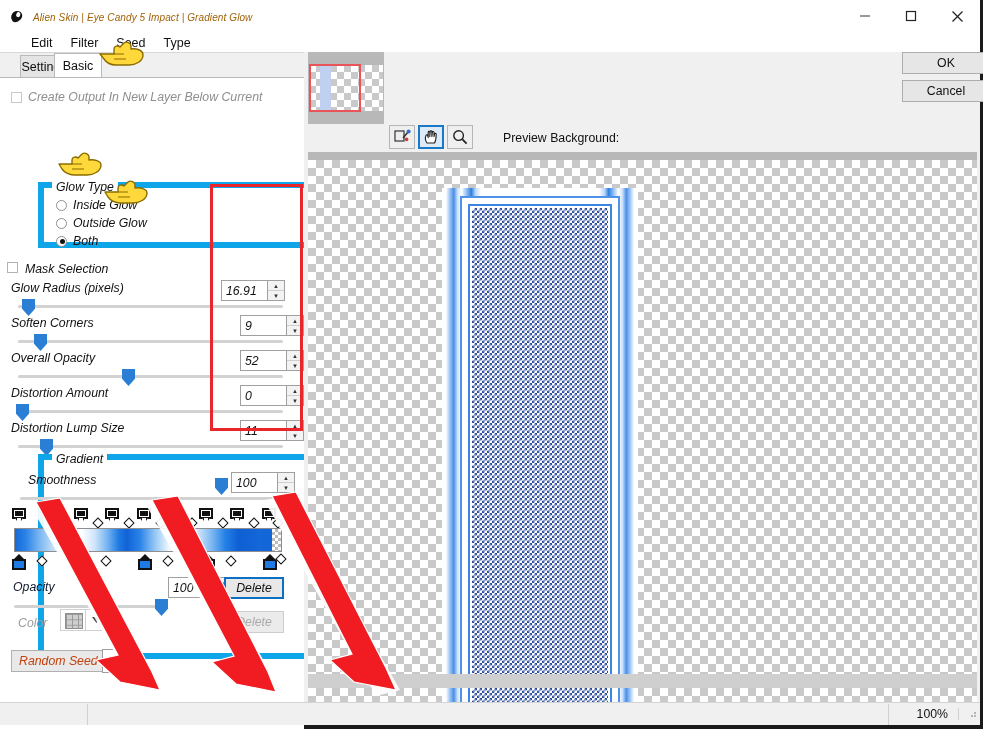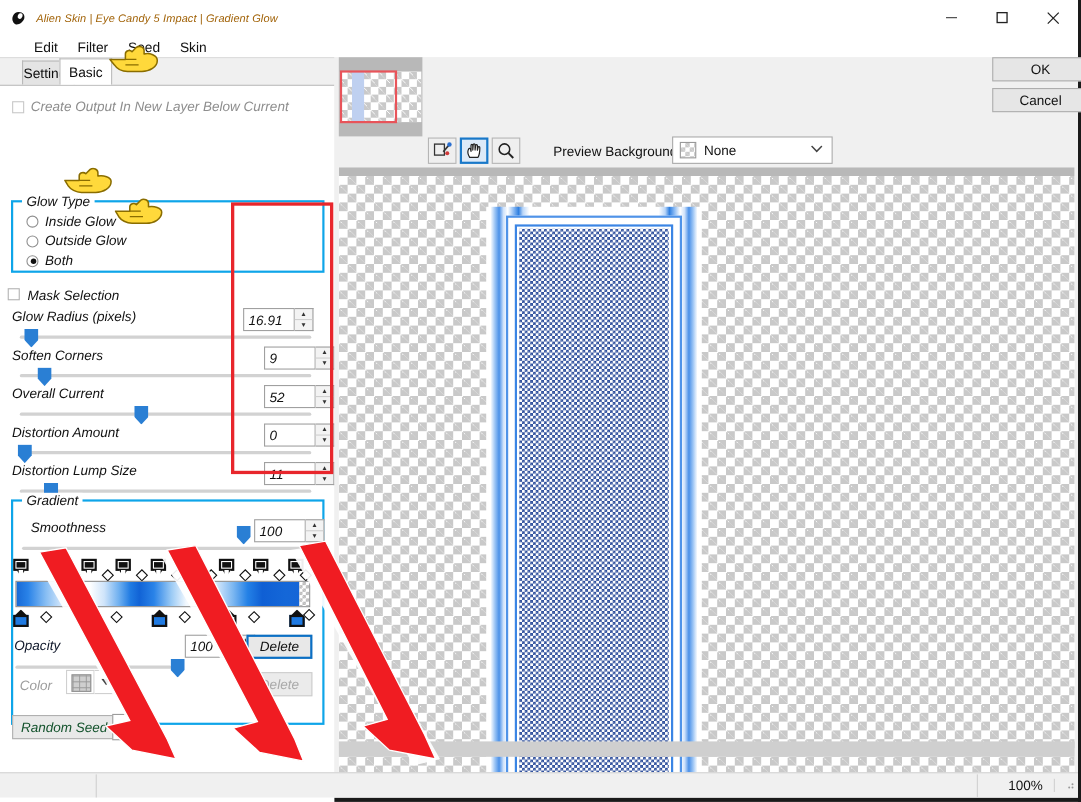--- a/index.html
+++ b/index.html
@@ -71,21 +71,21 @@
   }
 
   
   .chk { width:11px; height:11px; border:1px solid #b3b3b3; background:#fff; display:inline-block;
          vertical-align:-1px; }
   .chk.dim { border-color:#c8c8c8; }
   #create-output-row { position:absolute; left:11px; top:12px; display:flex; align-items:center; gap:6px; }
   #create-output-label { font-size:12.3px; color:#8e8e8e; white-space:nowrap; }
 
   
-  .groupbox { position:absolute; border:2px solid #0ea5e9; }
+  .groupbox { position:absolute; border:6px solid #0ea5e9;margin-left:28px; }
   .group-title { position:absolute; top:-8px; left:8px; background:#fff; padding:0 4px;
                  font-size:12.3px; color:#111; }
   #glowtype-group { left:10px; top:104px; width:285px; height:66px; }
 
   .radio-row { position:absolute; left:12px; display:flex; align-items:center; gap:6px; }
   .radio { width:11px; height:11px; border:1px solid #8f8f8f; border-radius:50%; background:#fff;
            position:relative; flex:0 0 auto; }
   .radio.on::after { content:""; position:absolute; left:2.5px; top:2.5px; width:5px; height:5px;
                      border-radius:50%; background:#111; }
   .radio-label { font-size:12.3px; color:#111; white-space:nowrap; }
@@ -205,21 +205,21 @@
   }
   #delete-btn-2 {
     position:absolute; left:224px; top:533px; width:60px; height:22px;
     border:1px solid #cdcdcd; background:#ebebeb; font-size:12.3px; color:#a9a9a9;
     display:flex; align-items:center; justify-content:center;
   }
 
   
   #random-seed-btn {
     position:absolute; left:11px; top:572px; width:110px; height:22px;
-    border:1px solid #b0b0b0; background:#e9e9e9; font-size:12.3px; color:#14532d;
+    border:1px solid #b0b0b0; background:#e9e9e9; font-size:12.3px; color:#c2410c;
     display:flex; align-items:center; padding-left:7px;
   }
   #random-seed-val {
     position:absolute; left:102px; top:571px; width:36px; height:24px;
     border:1px solid #9c9c9c; background:#fff; font-size:12.3px; color:#111;
     display:flex; align-items:center; padding-left:4px;
   }
 
   
   #annot-rect {
@@ -379,21 +379,21 @@
             <line x1="11.5" y1="1.5" x2="1.5" y2="11.5" stroke="#222" stroke-width="1.2"></line>
           </svg>
       </div>
     </div>
   </div>
 
   <div id="menubar">
     <div class="menu-item">Edit</div>
     <div class="menu-item">Filter</div>
     <div class="menu-item">Seed</div>
-    <div class="menu-item">Skin</div>
+    <div class="menu-item">Type</div>
   </div>
 
   <div id="left-panel">
 
     <div id="tabstrip">
       <div class="tab" id="tab-settings">Settings</div>
       <div class="tab active" id="tab-basic">Basic</div>
     </div>
 
     <div id="panel-body">
@@ -440,21 +440,21 @@
       <div class="track" style="left:18px; top:262px; width:265px"></div>
       <div class="thumb" style="left:34px; top:256px"></div>
       <div class="spin" style="left:240px; top:237px">
         <div class="spin-input">9</div>
         <div class="spin-btns">
           <div class="spin-up">▲</div>
           <div class="spin-dn">▼</div>
         </div>
       </div>
 
-      <div class="slider-label" style="left:11px; top:273px">Overall Current</div>
+      <div class="slider-label" style="left:11px; top:273px">Overall Opacity</div>
       <div class="track" style="left:18px; top:297px; width:265px"></div>
       <div class="thumb" style="left:122px; top:291px"></div>
       <div class="spin" style="left:240px; top:272px">
         <div class="spin-input">52</div>
         <div class="spin-btns">
           <div class="spin-up">▲</div>
           <div class="spin-dn">▼</div>
         </div>
       </div>
 
@@ -643,29 +643,20 @@
       </svg>
     </div>
     <div class="tool-btn" id="tool-zoom">
       <svg width="16" height="16" viewBox="0 0 16 16">
         <circle cx="6.6" cy="6.6" r="4.8" fill="none" stroke="#222" stroke-width="1.4"></circle>
         <line x1="10.2" y1="10.2" x2="14.6" y2="14.6" stroke="#222" stroke-width="1.8"></line>
       </svg>
     </div>
 
     <div id="prev-bg-label">Preview Background:</div>
-    <div id="prev-bg-select">
-      <span id="prev-bg-swatch"></span>
-      <span id="prev-bg-value">None</span>
-      <span id="prev-bg-caret">
-        <svg width="11" height="7">
-            <polyline points="0.8,0.8 5.5,5.6 10.2,0.8" fill="none" stroke="#444" stroke-width="1.3"></polyline>
-          </svg>
-      </span>
-    </div>
 
     <div class="dlgbtn" id="ok-btn">OK</div>
     <div class="dlgbtn" id="cancel-btn">Cancel</div>
 
     <div id="preview-area">
       <div id="preview-topband"></div>
       <div id="preview-checker"></div>
       <div id="artwork">
         <div id="art-outerglow"></div>
         <div id="art-frame1"></div>

